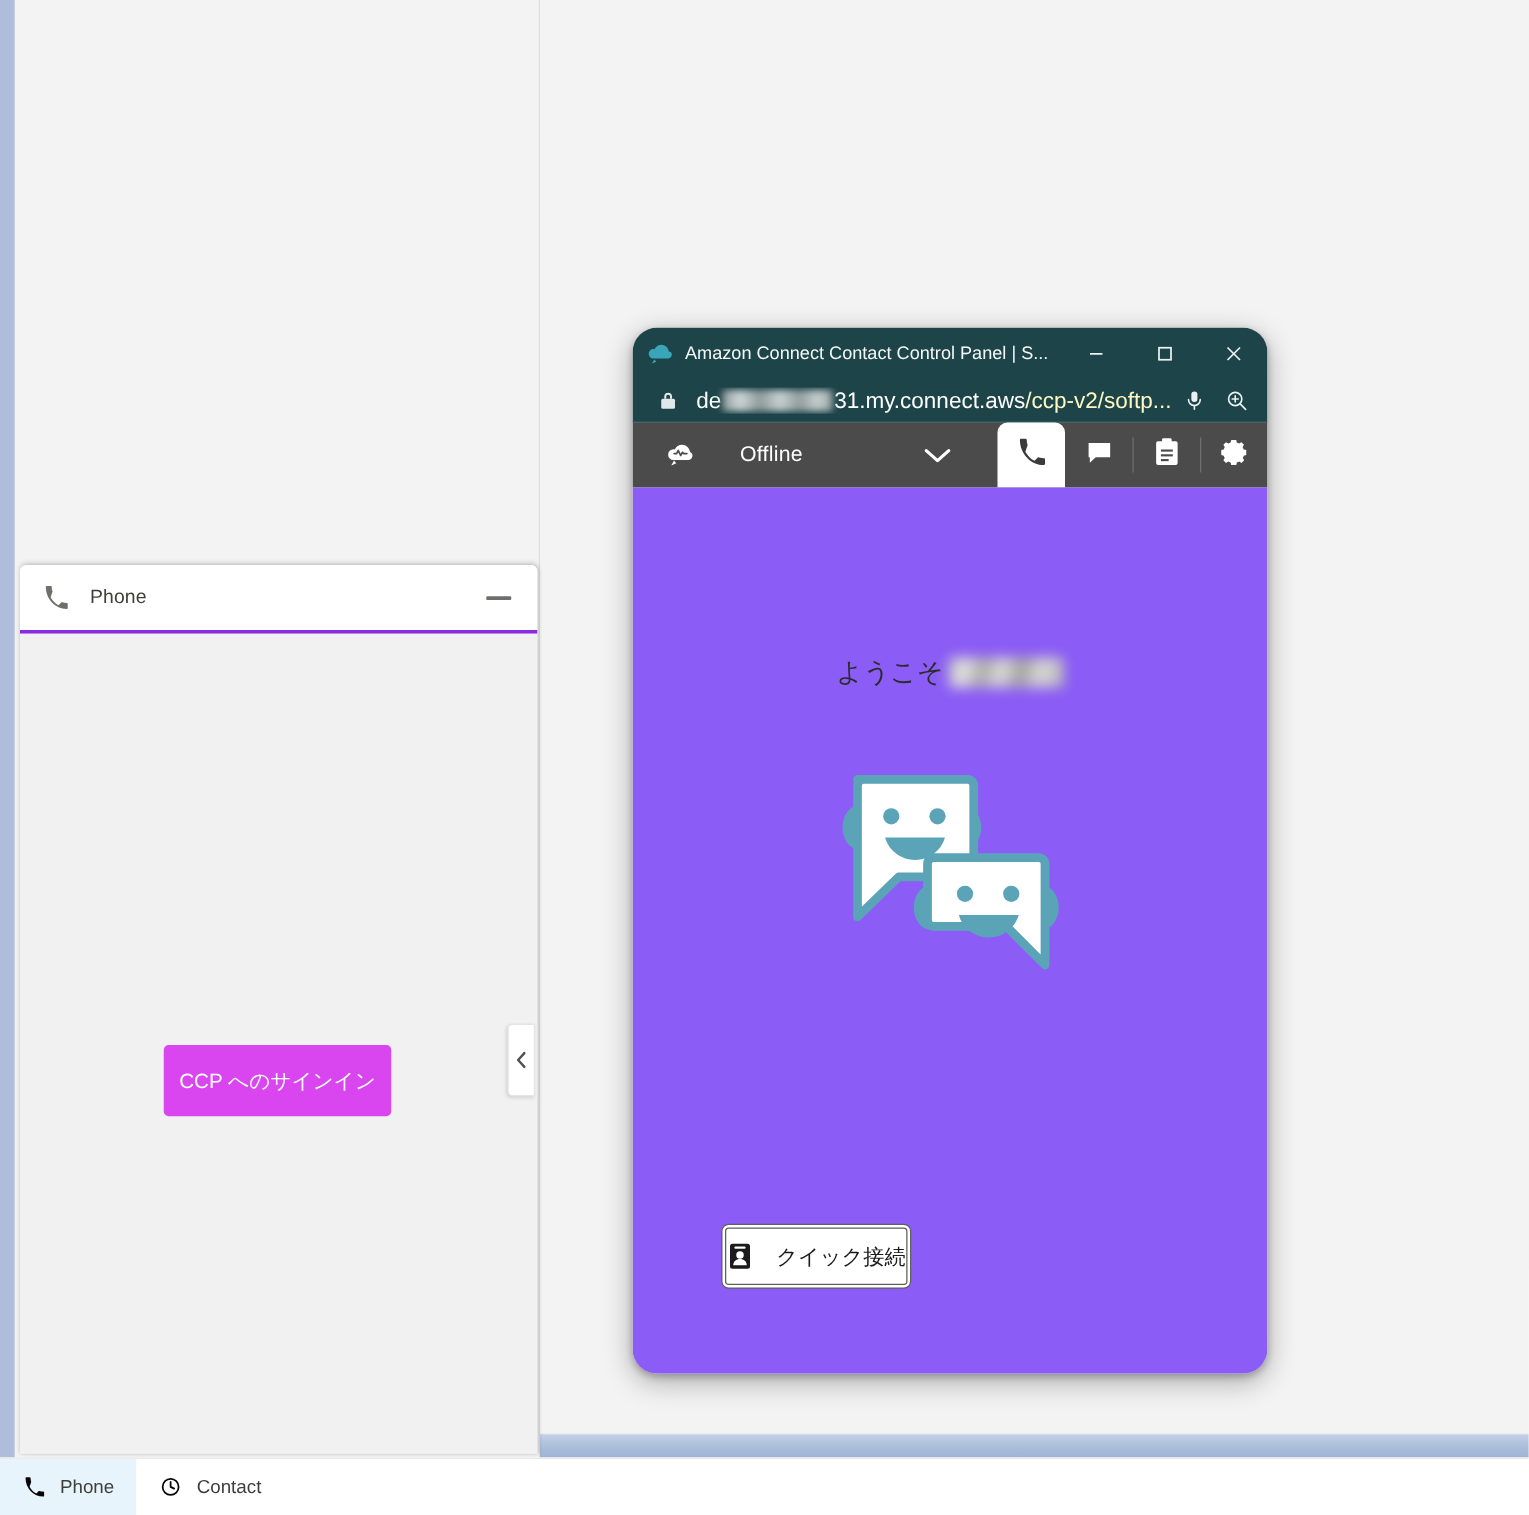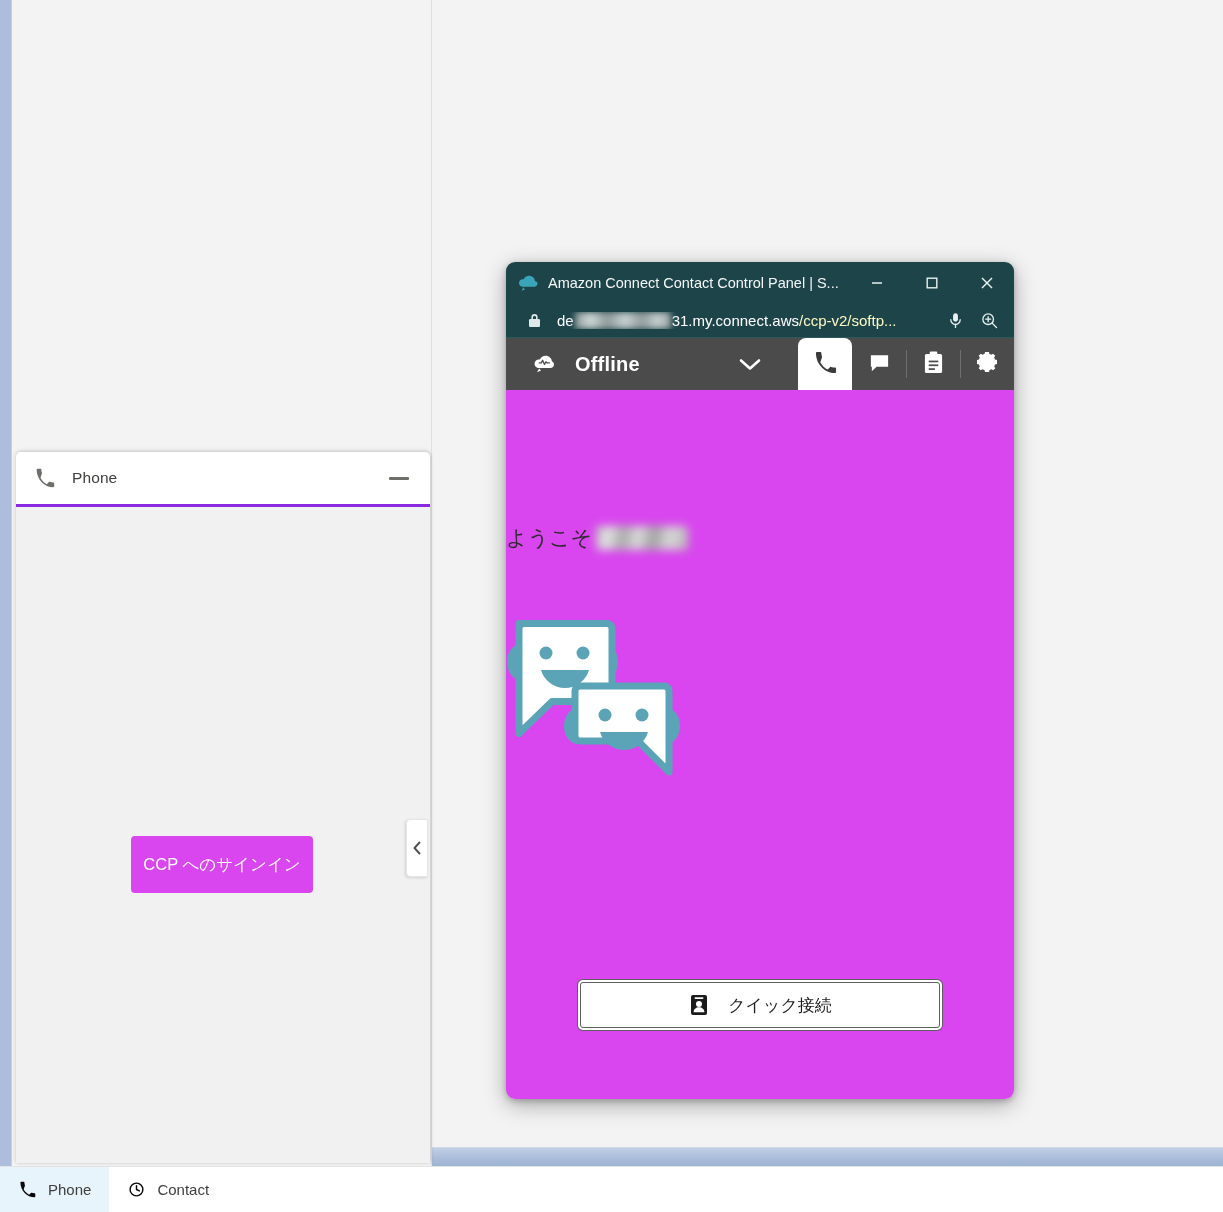--- a/index.html
+++ b/index.html
@@ -113,21 +113,21 @@
   .utility-item .u-icon {
     width: 19px; height: 19px;
     display: flex; align-items: center; justify-content: center;
     color: #080707;
   }
 
   
   .ccp-window {
     position: absolute; left: 506px; top: 262px;
     width: 508px; height: 837px;
-    border-radius: 9px;
+    border-radius: 20px;
     box-shadow: 0 6px 22px rgba(0,0,0,.30), 0 2px 6px rgba(0,0,0,.22);
     overflow: hidden;
     background: #efefef;
     z-index: 10;
   }
   .ccp-titlebar {
     height: 42px; background: #1d4449;
     display: flex; align-items: center;
     padding-left: 10px;
     color: #ffffff;
@@ -146,21 +146,21 @@
   }
 
   .ccp-urlbar {
     height: 34px; background: #1d4449;
     display: flex; align-items: center;
     padding: 0 10px 0 22px;
     border-bottom: 1px solid #2d585d;
   }
   .url-lock { margin-right: 16px; display: flex; color: #dfe9e9; }
   .url-text {
-    flex: 1 1 auto; font-size: 15px; color: #ffffff;
+    flex: 1 1 auto; font-size: 18px; color: #ffffff;
     white-space: nowrap; overflow: hidden;
     display: flex; align-items: center;
   }
   .url-blur {
     display: inline-block;
     width: 96px; height: 17px;
     margin: 0 1px;
     background: linear-gradient(90deg,#8f9a9b 0%,#cfd6d6 16%,#8e9a9b 34%,#c9d1d1 52%,#929d9e 70%,#c6cece 86%,#9aa5a5 100%);
     filter: blur(3px);
     vertical-align: middle;
@@ -180,21 +180,21 @@
   }
   .ccp-status {
     flex: 1 1 auto;
     display: flex; align-items: center;
     padding-left: 24px;
     cursor: pointer;
     gap: 17px;
   }
   .ccp-status .connect-logo { width: 28px; height: 28px; flex: 0 0 auto; }
   .ccp-status-text {
-    font-size: 20px; color: #ffffff; font-weight: bold; letter-spacing: .2px;
+    font-size: 17px; color: #ffffff; font-weight: normal; letter-spacing: .2px; margin-left: 17px;
   }
   .ccp-status-caret { margin-left: auto; margin-right: 36px; display: flex; color: #ffffff; }
 
   .ccp-tabs { display: flex; align-items: stretch; flex: 0 0 auto; }
   .ccp-tab {
     width: 54px;
     display: flex; align-items: center; justify-content: center;
     cursor: pointer;
     color: #ffffff;
     position: relative;
@@ -206,39 +206,39 @@
   }
   .ccp-tab.sep::before {
     content: ""; position: absolute; left: 0; top: 12px; bottom: 12px;
     width: 1px; background: #6f6f6f;
   }
 
   
   .ccp-content {
     position: relative;
     height: 709px;
-    background: #d946ef;
-    display: flex; flex-direction: column; align-items: flex-start;
+    background: #8b5cf6;
+    display: flex; flex-direction: column; align-items: center;
   }
   .ccp-welcome {
     margin-top: 134px;
     font-size: 21px; color: #2b2b2b;
     display: flex; align-items: center; gap: 4px;
   }
   .name-blur {
     display: inline-block; width: 92px; height: 24px;
     background: linear-gradient(100deg,#b9b9b9 0%,#e4e4e4 14%,#a8a8a8 30%,#dcdcdc 46%,#9f9f9f 62%,#d8d8d8 78%,#b4b4b4 100%);
     filter: blur(5px);
     border-radius: 3px;
   }
   .ccp-mascot { margin-top: 62px; }
 
   .ccp-actions {
     position: absolute; left: 74px; top: 592px; width: 360px;
-    display: flex; flex-direction: column; gap: 4px;
+    display: flex; flex-direction: row; gap: 4px;
   }
   .ccp-action-btn {
     height: 46px;
     background: #ffffff;
     border: 1px solid #5f5f5f;
     border-radius: 3px;
     font-family: inherit;
     font-size: 17px; color: #1b1b1b;
     display: flex; align-items: center; justify-content: center;
     gap: 18px;

